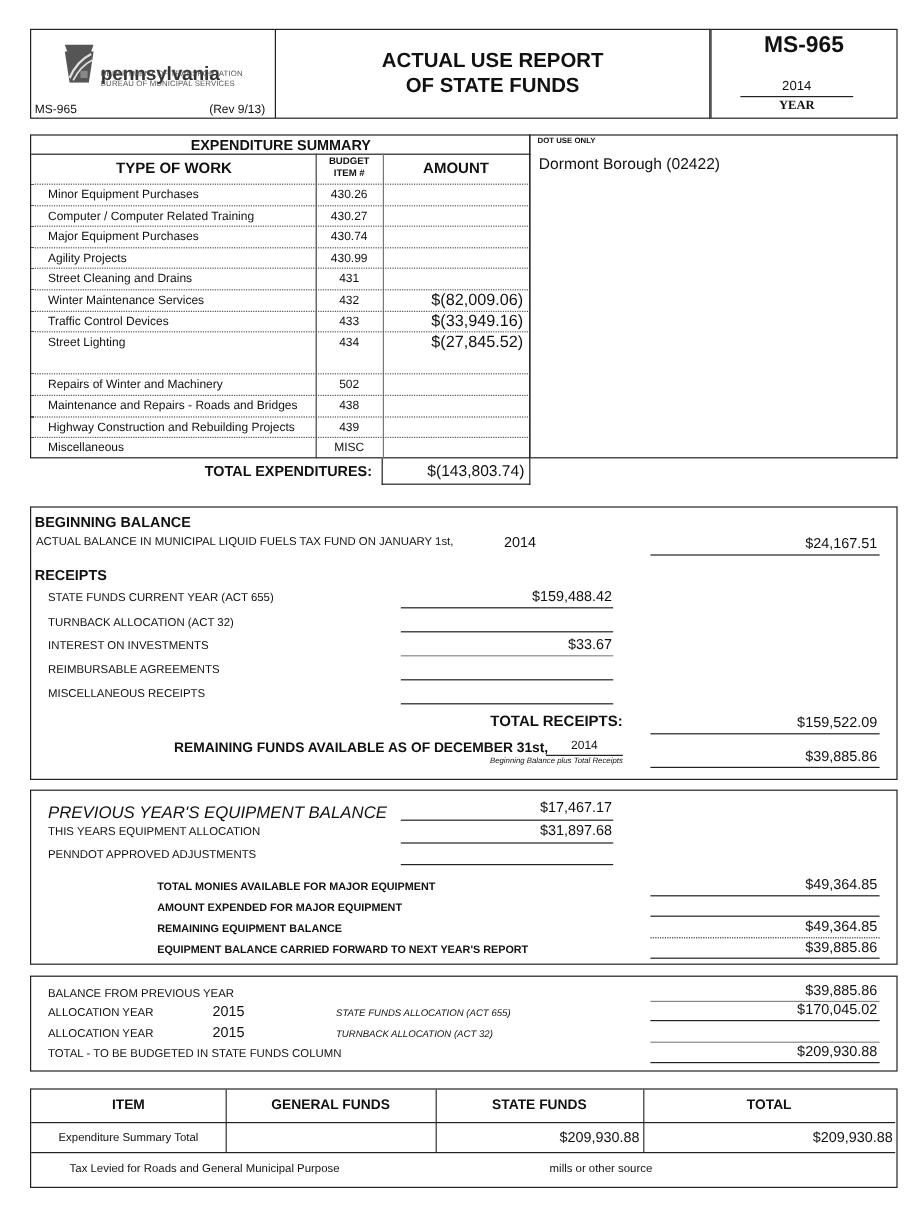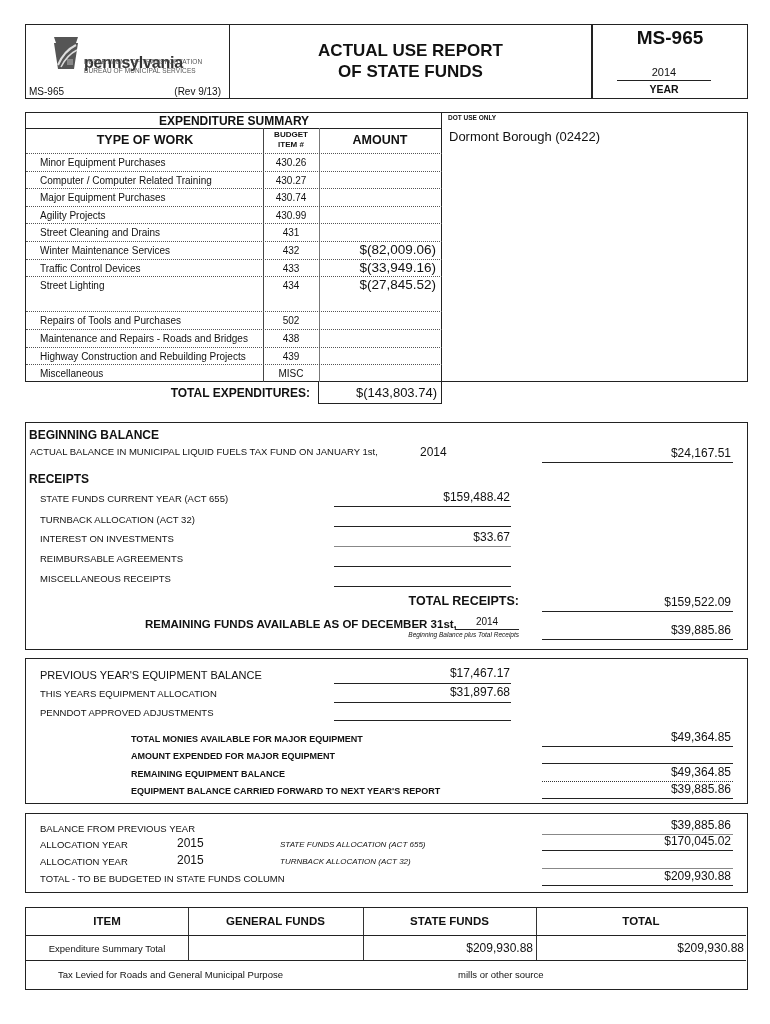--- a/index.html
+++ b/index.html
@@ -43,21 +43,21 @@
 
 <div class="abs hdr-title">
   <div class="abs c b" style="left:0;width:100%;top:16px;font-size:17px;">ACTUAL USE REPORT</div>
   <div class="abs c b" style="left:0;width:100%;top:37px;font-size:17px;text-align:center;">OF STATE FUNDS</div>
 </div>
 
 <div class="abs hdr-form">
   <div class="abs c b" style="left:0;width:100%;top:2px;font-size:19px;">MS-965</div>
   <div class="abs c" style="left:24px;width:94px;top:41px;font-size:11px;">2014</div>
   <div class="line" style="left:24px;width:94px;top:55px;"></div>
-  <div class="abs c b" style="left:24px;width:94px;top:58px;font-size:10.5px;">YEAR</div>
+  <div class="abs c b" style="left:24px;width:94px;top:58px;font-size:10.5px;font-family:Liberation Serif, serif;">YEAR</div>
 </div>
 
 <div class="box" style="left:441px;top:112px;width:307px;height:270px;border-left:1px solid #333;">
   <div class="abs b" style="left:6px;top:1px;font-size:6.5px;">DOT USE ONLY</div>
   <div class="abs" style="left:7px;top:16px;font-size:13px;">Dormont Borough (02422)</div>
 </div>
 
 <div class="box" style="left:25px;top:112px;width:417px;height:270px;">
   <div class="abs c b" style="left:0;width:416px;top:1px;font-size:12px;">EXPENDITURE SUMMARY</div>
   <div class="line" style="left:0;width:416px;top:15px;"></div>
@@ -104,21 +104,21 @@
     <span class="t">Traffic Control Devices</span>
     <span class="n">433</span>
     <span class="a">$(33,949.16)</span>
   </div>
   <div class="exp-row" style="top:163.2px;">
     <span class="t">Street Lighting</span>
     <span class="n">434</span>
     <span class="a">$(27,845.52)</span>
   </div>
   <div class="exp-row" style="top:198.4px;">
-    <span class="t">Repairs of Tools and Purchases</span>
+    <span class="t">Repairs of Winter and Machinery</span>
     <span class="n">502</span>
     <span class="a"></span>
   </div>
   <div class="exp-row" style="top:216px;">
     <span class="t">Maintenance and Repairs - Roads and Bridges</span>
     <span class="n">438</span>
     <span class="a"></span>
   </div>
   <div class="exp-row" style="top:233.6px;">
     <span class="t">Highway Construction and Rebuilding Projects</span>
@@ -172,21 +172,21 @@
 
   <div class="abs b" style="left:119px;top:195px;font-size:11.5px;">REMAINING FUNDS AVAILABLE AS OF DECEMBER 31st,</div>
   <div class="abs c" style="left:429px;width:64px;top:193px;font-size:10px;">2014</div>
   <div class="line" style="left:429px;width:64px;top:206px;"></div>
   <div class="abs r" style="left:330px;width:163px;top:208px;font-size:6.5px;font-style:italic;">Beginning Balance plus Total Receipts</div>
   <div class="abs r" style="left:516px;width:189px;top:200px;font-size:12px;">$39,885.86</div>
   <div class="line" style="left:516px;width:191px;top:216px;border-top-width:1.5px;"></div>
 </div>
 
 <div class="box" style="left:25px;top:658px;width:723px;height:146px;">
-  <div class="abs" style="left:14px;top:10px;font-size:11px;">PREVIOUS YEAR'S EQUIPMENT BALANCE</div>
+  <div class="abs" style="left:14px;top:10px;font-size:14px;font-style:italic;">PREVIOUS YEAR'S EQUIPMENT BALANCE</div>
   <div class="abs r" style="left:308px;width:176px;top:7px;font-size:12px;">$17,467.17</div>
   <div class="line" style="left:308px;width:177px;top:24px;"></div>
 
   <div class="abs" style="left:14px;top:29px;font-size:9.5px;">THIS YEARS EQUIPMENT ALLOCATION</div>
   <div class="abs r" style="left:308px;width:176px;top:26px;font-size:12px;">$31,897.68</div>
   <div class="line" style="left:308px;width:177px;top:43px;"></div>
 
   <div class="abs" style="left:14px;top:48px;font-size:9.5px;">PENNDOT APPROVED ADJUSTMENTS</div>
   <div class="abs r" style="left:308px;width:176px;top:45px;font-size:12px;"></div>
   <div class="line" style="left:308px;width:177px;top:61px;"></div>

